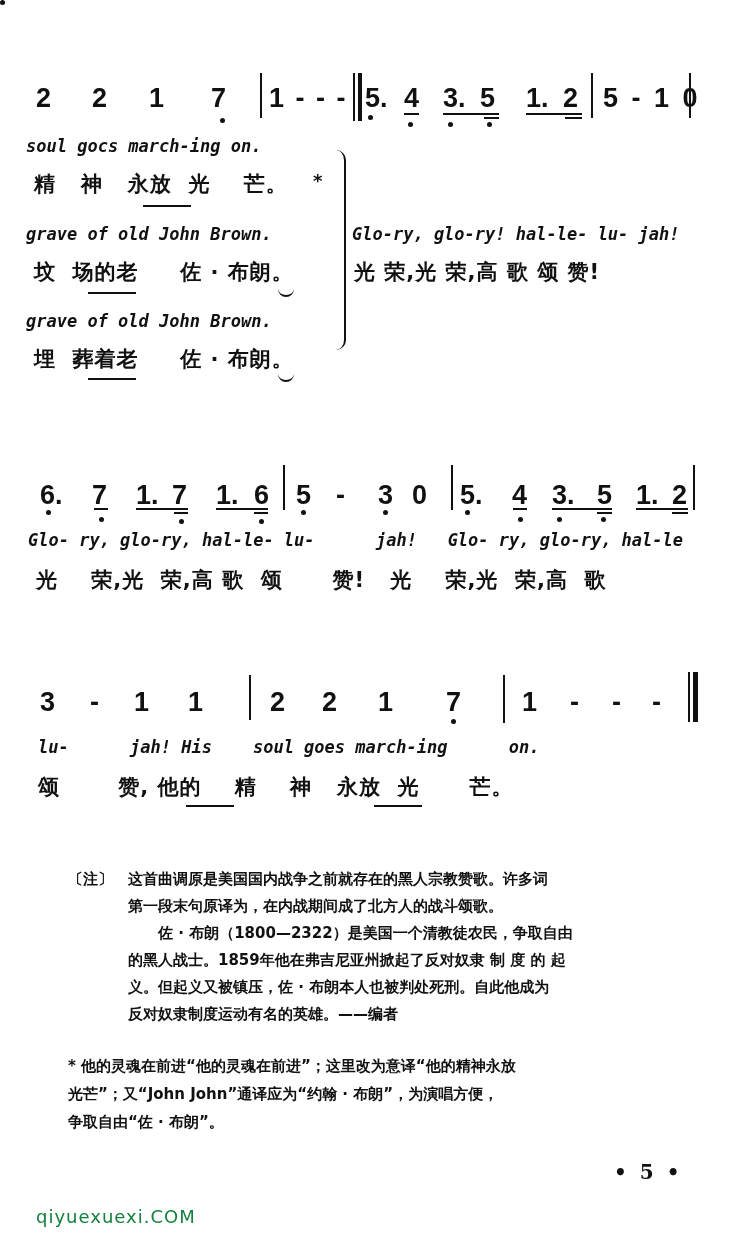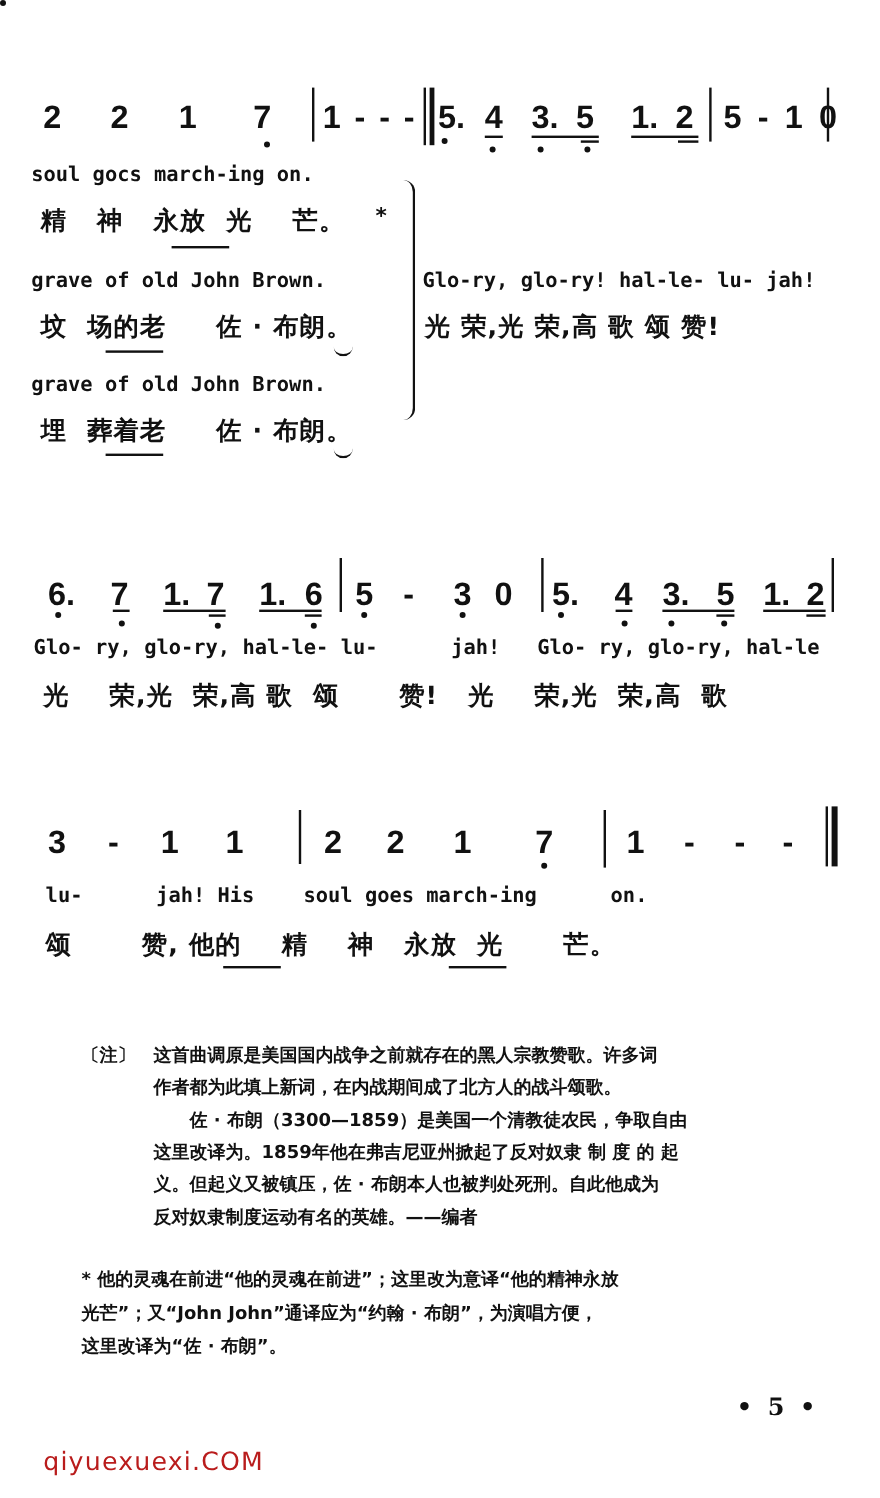--- a/index.html
+++ b/index.html
@@ -1,27 +1,27 @@
 <!DOCTYPE html>
 <html><head>
 <meta charset="utf-8">
 <style>
   html, body { margin: 0; padding: 0; background: #ffffff; }
   body { width: 733px; height: 1248px; position: relative; overflow: hidden;
          font-family: "DejaVu Sans", sans-serif; color: #111; }
   .abs { position: absolute; white-space: nowrap; }
   .num { font-family: "Liberation Sans", sans-serif; font-weight: bold; font-size: 27px; line-height: 30px; }
-  .en { font-family: "DejaVu Sans Mono", monospace; font-weight: bold; font-size: 17px; letter-spacing: 0px; }
+  .en { font-family: "DejaVu Sans Mono", monospace; font-weight: bold; font-size: 17px; letter-spacing: 0px; font-style: italic; }
   .zh { font-size: 21px; font-weight: bold; letter-spacing: 1px; }
   .bar { position: absolute; background: #111; width: 2px; }
   .dbar { position: absolute; border-left: 2px solid #111; border-right: 4px solid #111; width: 3px; }
   .dot { position: absolute; width: 5px; height: 5px; border-radius: 50%; background: #111; }
   .ul { position: absolute; height: 2px; background: #111; }
   .note { font-size: 15px; font-weight: bold; line-height: 27px; }
-  .wm { color: #b91c1c; font-size: 21px; font-family: "DejaVu Sans", sans-serif; letter-spacing: 1px; }
+  .wm { color: #15803d; font-size: 18px; font-family: "DejaVu Sans", sans-serif; letter-spacing: 1px; }
   .brace { position: absolute; border-right: 2px solid #111; border-radius: 0 10px 10px 0; }
   .slur { position: absolute; width: 16px; height: 8px; border-bottom: 2px solid #111; border-radius: 0 0 10px 10px; }
 </style>
 </head>
 <body>
 
 <div>
   <span class="abs num" style="left:36px;top:83px">2</span>
   <span class="abs num" style="left:92px;top:83px">2</span>
   <span class="abs num" style="left:149px;top:83px">1</span>
@@ -136,28 +136,28 @@
 
   <span class="abs en" style="left:38px;top:737px;white-space:pre">lu-      jah! His    soul goes march-ing      on.</span>
   <span class="abs zh" style="left:38px;top:773px;white-space:pre">颂       赞, 他的    精    神   永放  光      芒。</span>
   <div class="ul" style="left:186px;top:805px;width:48px"></div>
   <div class="ul" style="left:374px;top:805px;width:48px"></div>
 </div>
 
 <div>
   <span class="abs note" style="left:68px;top:866px">〔注〕</span>
   <span class="abs note" style="left:128px;top:866px">这首曲调原是美国国内战争之前就存在的黑人宗教赞歌。许多词</span>
-  <span class="abs note" style="left:128px;top:893px">作者都为此填上新词，在内战期间成了北方人的战斗颂歌。</span>
-  <span class="abs note" style="left:158px;top:920px">佐 · 布朗（3300—1859）是美国一个清教徒农民，争取自由</span>
-  <span class="abs note" style="left:128px;top:947px">这里改译为。1859年他在弗吉尼亚州掀起了反对奴隶 制 度 的 起</span>
+  <span class="abs note" style="left:128px;top:893px">第一段末句原译为，在内战期间成了北方人的战斗颂歌。</span>
+  <span class="abs note" style="left:158px;top:920px">佐 · 布朗（1800—2322）是美国一个清教徒农民，争取自由</span>
+  <span class="abs note" style="left:128px;top:947px">的黑人战士。1859年他在弗吉尼亚州掀起了反对奴隶 制 度 的 起</span>
   <span class="abs note" style="left:128px;top:974px">义。但起义又被镇压，佐 · 布朗本人也被判处死刑。自此他成为</span>
   <span class="abs note" style="left:128px;top:1001px">反对奴隶制度运动有名的英雄。——编者</span>
 </div>
 
 <div>
   <span class="abs note" style="left:68px;top:1053px">* 他的灵魂在前进“他的灵魂在前进”；这里改为意译“他的精神永放</span>
   <span class="abs note" style="left:68px;top:1081px">光芒”；又“John John”通译应为“约翰 · 布朗”，为演唱方便，</span>
-  <span class="abs note" style="left:68px;top:1109px">这里改译为“佐 · 布朗”。</span>
+  <span class="abs note" style="left:68px;top:1109px">争取自由“佐 · 布朗”。</span>
 </div>
 
 <span class="abs" style="left:614px;top:1160px;font-size:20px;font-weight:bold;font-family:'DejaVu Serif',serif;word-spacing:6px">• 5 •</span>
 
 <span class="abs wm" style="left:36px;top:1206px">qiyuexuexi.COM</span>
 
 </body></html>

